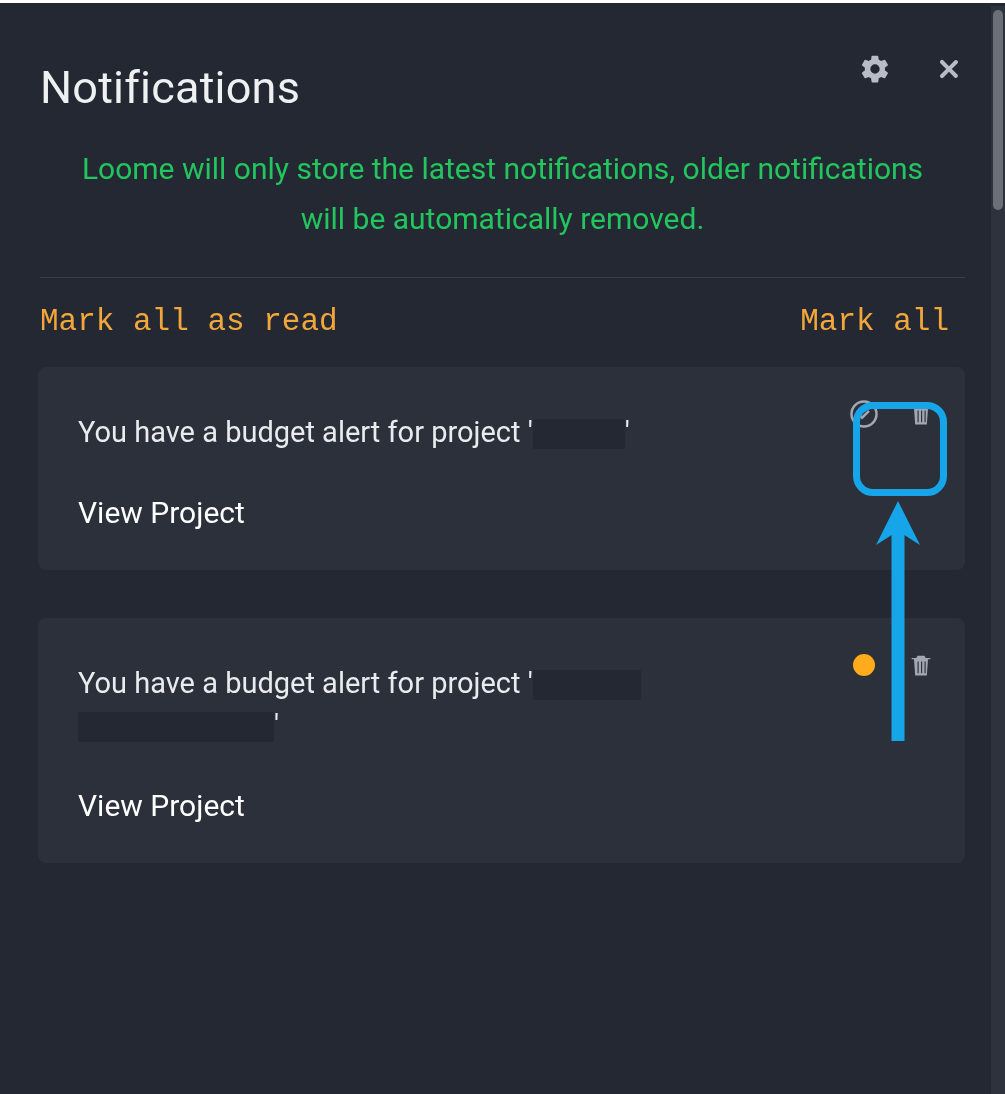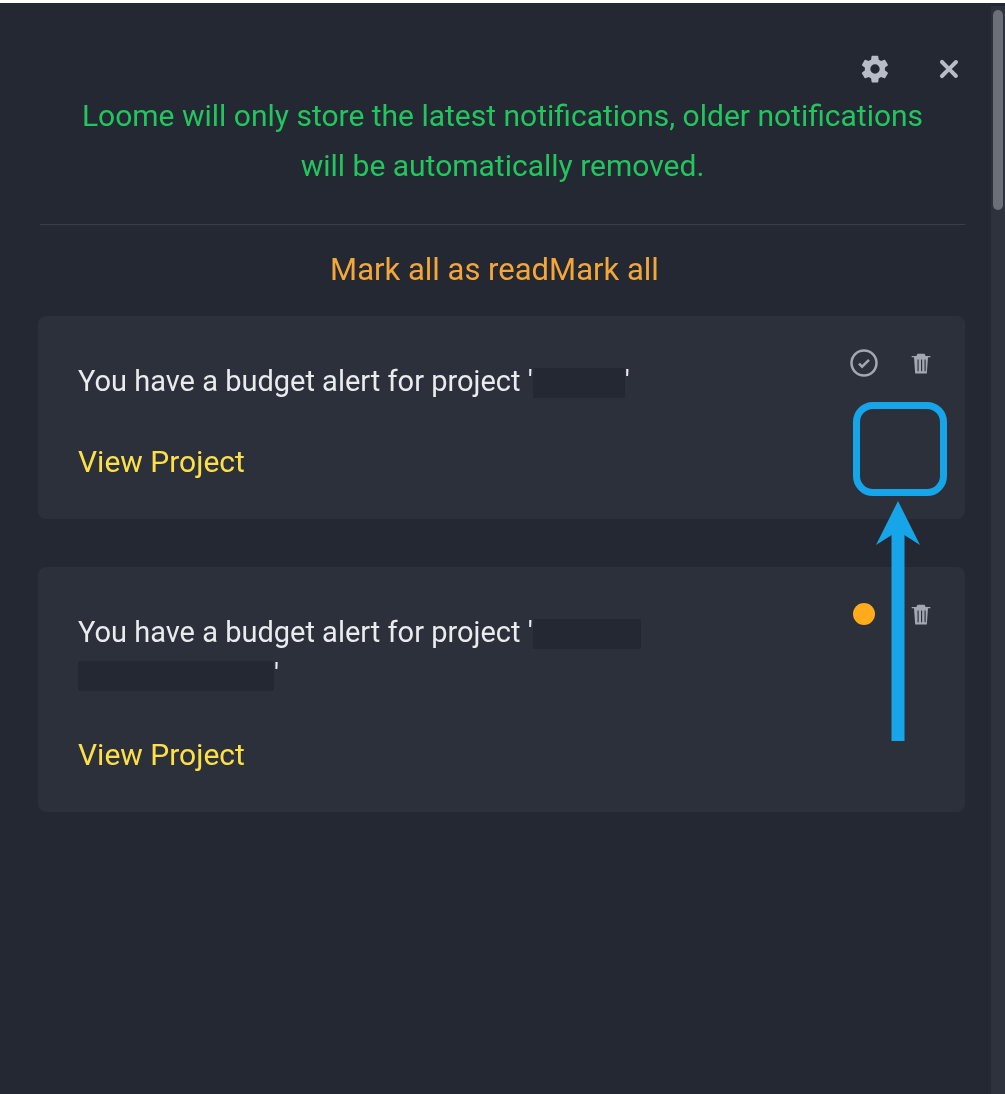--- a/index.html
+++ b/index.html
@@ -74,22 +74,23 @@
   
   .divider {
     margin: 0 40px;
     border: none;
     border-top: 1px solid #3a3e48;
   }
 
   
   .actions-row {
     display: flex;
-    justify-content: center;
+    justify-content: space-between;
     padding: 26px 56px 28px 40px;
+    font-family: Liberation Mono, monospace;
   }
   .text-action {
     color: #f3a73b;
     font-size: 31px;
     cursor: pointer;
   }
 
   
   .cards {
     padding: 0 40px 0 38px;
@@ -129,21 +130,21 @@
     background: #242832;
     border-radius: 2px;
     vertical-align: text-bottom;
   }
   .redacted.r1 { width: 92px; height: 30px; }
   .redacted.r2 { width: 108px; height: 30px; }
   .redacted.r3a { width: 196px; height: 30px; }
 
   .view-link {
     display: block;
-    color: #fde047;
+    color: #ffffff;
     font-size: 30px;
     margin-top: 42px;
     cursor: pointer;
   }
   .timestamp {
     color: #9da1ab;
     font-size: 29px;
     margin-top: 48px;
   }
 
@@ -159,20 +160,21 @@
     color: #17a5ea;
     pointer-events: none;
   }
 </style>
 </head>
 <body>
 
 <div class="panel">
 
   <div class="header">
+    <h1 class="title">Notifications</h1>
     <div class="header-icons">
       <span class="icon-btn" title="Settings">
         <svg viewBox="0 0 24 24" fill="currentColor">
             <path d="M19.4 13a7.8 7.8 0 0 0 .06-1 7.8 7.8 0 0 0-.06-1l2.11-1.65a.5.5 0 0 0 .12-.64l-2-3.46a.5.5 0 0 0-.6-.22l-2.49 1a7.3 7.3 0 0 0-1.73-1l-.38-2.65A.5.5 0 0 0 13.93 2h-4a.5.5 0 0 0-.5.42L9.05 5.07a7.3 7.3 0 0 0-1.73 1l-2.49-1a.5.5 0 0 0-.6.22l-2 3.46a.5.5 0 0 0 .12.64L4.46 11a7.8 7.8 0 0 0-.06 1 7.8 7.8 0 0 0 .06 1l-2.11 1.65a.5.5 0 0 0-.12.64l2 3.46a.5.5 0 0 0 .6.22l2.49-1a7.3 7.3 0 0 0 1.73 1l.38 2.65a.5.5 0 0 0 .5.42h4a.5.5 0 0 0 .5-.42l.38-2.65a7.3 7.3 0 0 0 1.73-1l2.49 1a.5.5 0 0 0 .6-.22l2-3.46a.5.5 0 0 0-.12-.64Zm-7.4 2.5A3.5 3.5 0 1 1 15.5 12 3.5 3.5 0 0 1 12 15.5Z"></path>
           </svg>
       </span>
       <span class="icon-btn" title="Close">
         <svg viewBox="0 0 24 24" fill="currentColor">
             <path d="M18.3 5.71 12 12l6.3 6.29-1.41 1.42L10.59 13.4l-4.88 4.89L4.29 16.9 9.17 12 4.29 7.12 5.71 5.71 10.59 10.6l6.3-6.3z" opacity="0"></path>
             <path d="M18.3 5.71a1.5 1.5 0 0 0-2.12 0L12 9.88 7.82 5.71A1.5 1.5 0 1 0 5.7 7.83L9.88 12l-4.18 4.17a1.5 1.5 0 1 0 2.12 2.12L12 14.12l4.18 4.17a1.5 1.5 0 0 0 2.12-2.12L14.12 12l4.18-4.17a1.5 1.5 0 0 0 0-2.12Z"></path>

